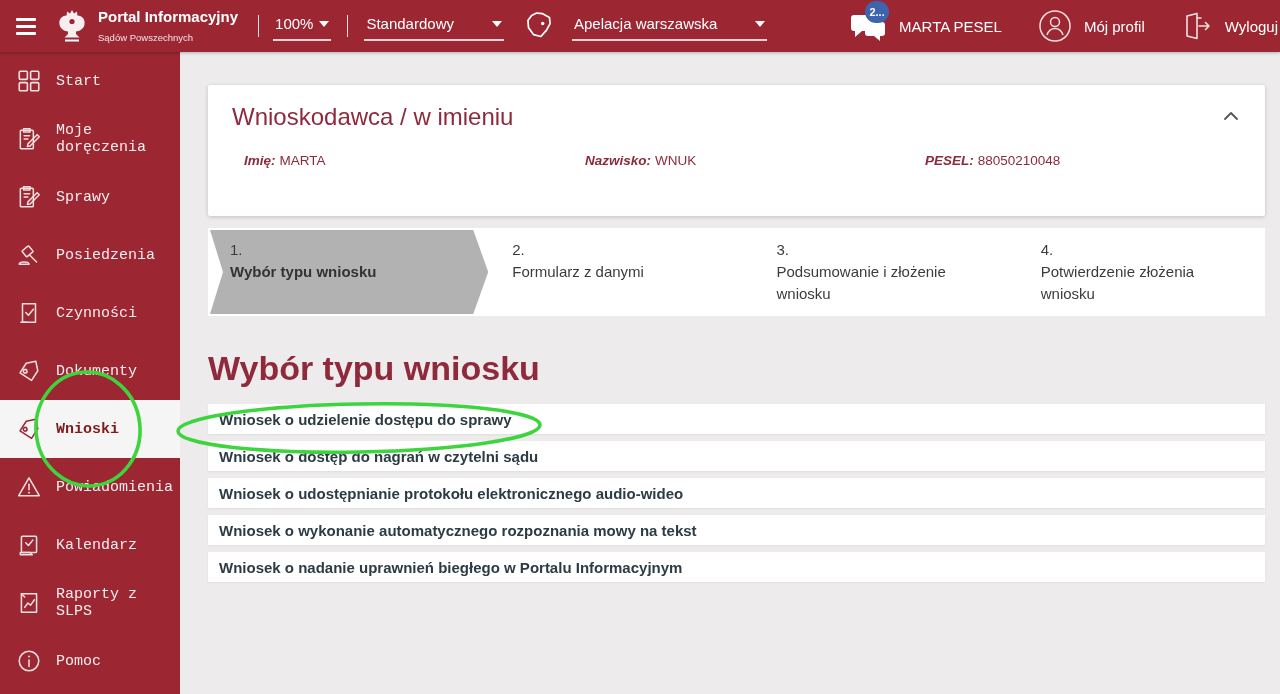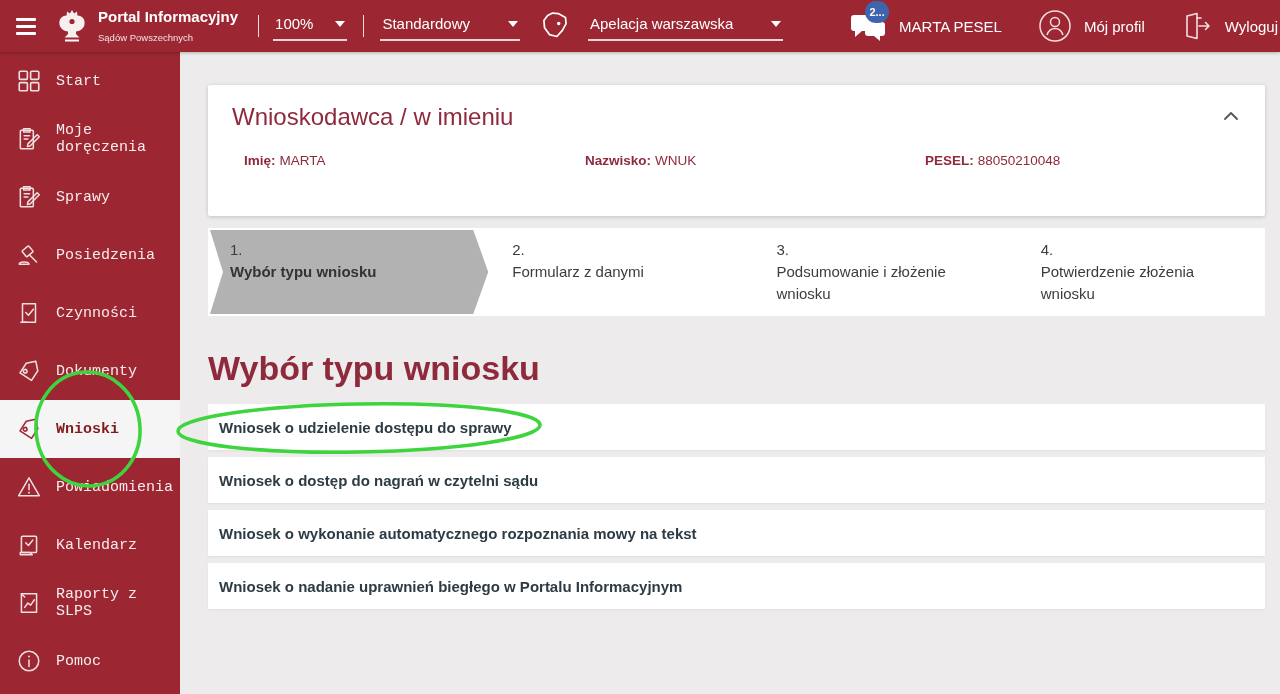--- a/index.html
+++ b/index.html
@@ -14,21 +14,21 @@
   .hamburger span { display:block; height:3px; background:#fff; border-radius:1px; }
   .brand { display:flex; align-items:center; margin-left:20px; cursor:pointer; }
   .brand-eagle { width:32px; height:36px; }
   .brand-text { margin-left:10px; line-height:1.1; }
   .brand-title { font-size:15px; font-weight:700; color:#fff; }
   .brand-sub { font-size:9.5px; color:#f3e3e3; margin-top:8px; }
   .hsep { width:1px; height:22px; background:rgba(255,255,255,.85); margin:0 14px 0 20px; }
   .hsep2 { width:1px; height:22px; background:rgba(255,255,255,.85); margin:0 16px; }
   .dropdown { display:flex; align-items:center; gap:38px; padding:4px 2px 7px 2px;
     border-bottom:2px solid rgba(255,255,255,.8); cursor:pointer; font-size:15px; color:#fff; }
-  .dropdown.narrow { gap:22px; }
+  .dropdown.narrow { gap:6px; }
   .caret-down { width:0; height:0; border-left:5px solid transparent; border-right:5px solid transparent;
     border-top:6px solid #fff; }
   .map-icon { width:30px; height:32px; margin:0 18px 0 20px; }
   .right-cluster { margin-left:auto; display:flex; align-items:center; }
   .msg-wrap { position:relative; width:38px; height:34px; cursor:pointer; }
   .msg-badge { position:absolute; top:-8px; left:16px; min-width:24px; height:22px; border-radius:12px;
     background:#3e64ad; color:#fff; font-size:11px; font-weight:700; display:flex; align-items:center;
     justify-content:center; padding:0 4px; }
   .user-name { font-size:15px; color:#fff; margin-left:12px; cursor:pointer; }
   .profile { display:flex; align-items:center; margin-left:36px; cursor:pointer; }
@@ -47,36 +47,36 @@
 
   
   .main { position:absolute; top:52px; left:180px; right:0; bottom:0; background:#edebeb;
     padding:0 15px 0 28px; }
   .card { margin-top:33px; height:131px; background:#fff; border-radius:2px;
     box-shadow:0 1px 4px rgba(0,0,0,.18); padding:18px 24px; position:relative; }
   .card-title { font-size:24px; color:#8e2a3c; font-weight:400; }
   .card-caret { position:absolute; right:26px; top:26px; width:16px; height:10px; color:#555; cursor:pointer; }
   .fields { margin-top:22px; padding-left:12px; display:grid; grid-template-columns:341px 340px auto;
     font-size:13.5px; color:#8e2a3c; }
-  .field b { font-weight:700; margin-right:4px; }
+  .field b { font-weight:700; margin-right:4px;font-style:italic; }
 
   .steps { margin-top:12px; height:88px; background:#fff; display:grid;
     grid-template-columns:repeat(4,1fr); position:relative; font-size:15px; color:#3c3c3c; }
   .step { padding-top:11px; line-height:22px; position:relative; }
   .step .inner { position:relative; z-index:1; }
   .step-1 .inner { padding-left:22px; }
   .step:not(.step-1) { padding-left:40px; padding-right:30px; }
   .step-1 .arrow { position:absolute; left:2px; top:2px; bottom:2px; width:calc(100% + 14px);
     background:#b2b2b2;
     clip-path:polygon(0 0, calc(100% - 15px) 0, 100% 50%, calc(100% - 15px) 100%, 0 100%, 13px 50%); }
   .step-1 .step-label { font-weight:700; color:#333; }
 
   .page-title { margin-top:32px; font-size:34px; font-weight:600; color:#8e2a3c; line-height:40px; }
   .options { margin-top:16px; }
-  .option { height:46px; margin-bottom:7px; background:#fff; display:flex; align-items:center;
+  .option { height:30px; margin-bottom:7px; background:#fff; display:flex; align-items:center;
     padding-left:11px; font-size:15px; font-weight:700; color:#2c3b44; cursor:pointer;
     box-shadow:0 1px 2px rgba(0,0,0,.06); }
 
   
   .annotations { position:absolute; inset:0; width:1280px; height:694px; z-index:40; pointer-events:none; }
 
   svg.ic { display:block; }
 </style>
 </head>
 <body>
@@ -311,20 +311,21 @@
         <div class="step-label">Potwierdzenie złożenia wniosku</div>
       </div>
     </div>
   </section>
 
   <h1 class="page-title">Wybór typu wniosku</h1>
 
   <div class="options">
     <div class="option">Wniosek o udzielenie dostępu do sprawy</div>
     <div class="option">Wniosek o dostęp do nagrań w czytelni sądu</div>
+    <div class="option">Wniosek o udostępnianie protokołu elektronicznego audio-wideo</div>
     <div class="option">Wniosek o wykonanie automatycznego rozpoznania mowy na tekst</div>
     <div class="option">Wniosek o nadanie uprawnień biegłego w Portalu Informacyjnym</div>
   </div>
 </main>
 
 <svg class="annotations" viewBox="0 0 1280 694">
   <ellipse cx="88" cy="429" rx="52" ry="57" fill="none" stroke="#3ed43e" stroke-width="3.6" transform="rotate(-6 88 429)"></ellipse>
   <ellipse cx="359" cy="428" rx="181" ry="24" fill="none" stroke="#3ed43e" stroke-width="3.6" transform="rotate(-1 359 428)"></ellipse>
 </svg>
 

